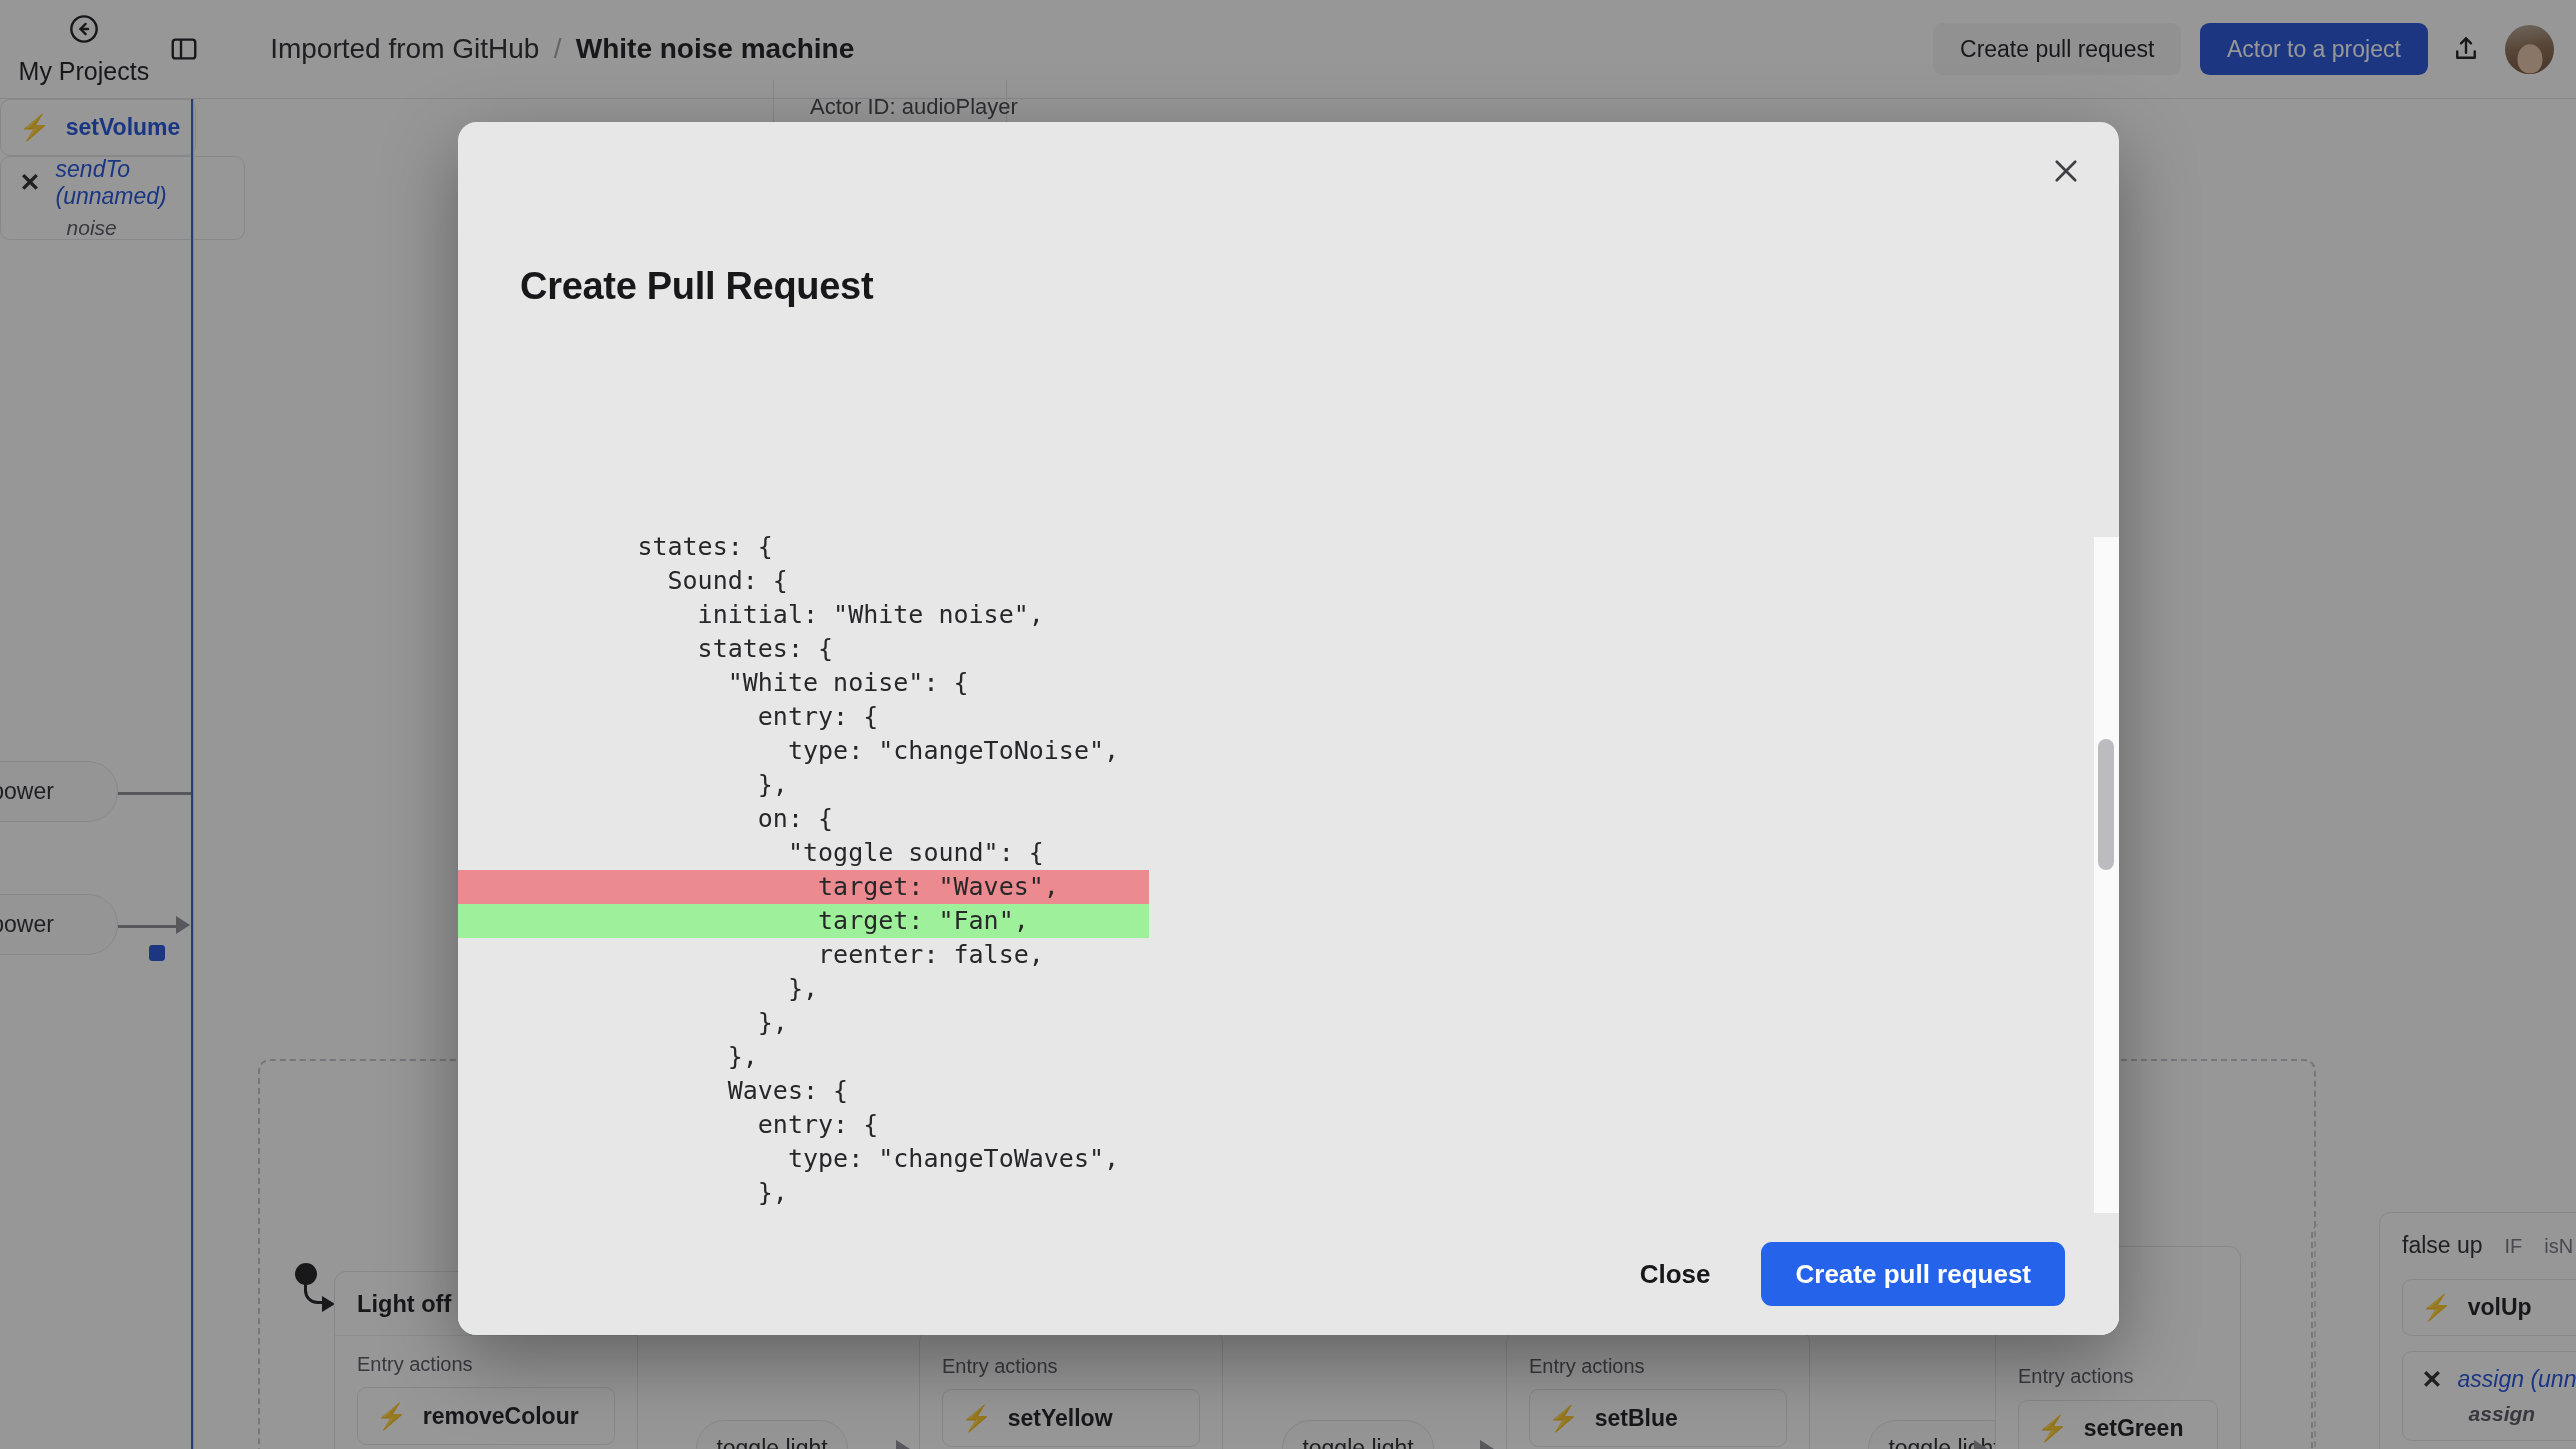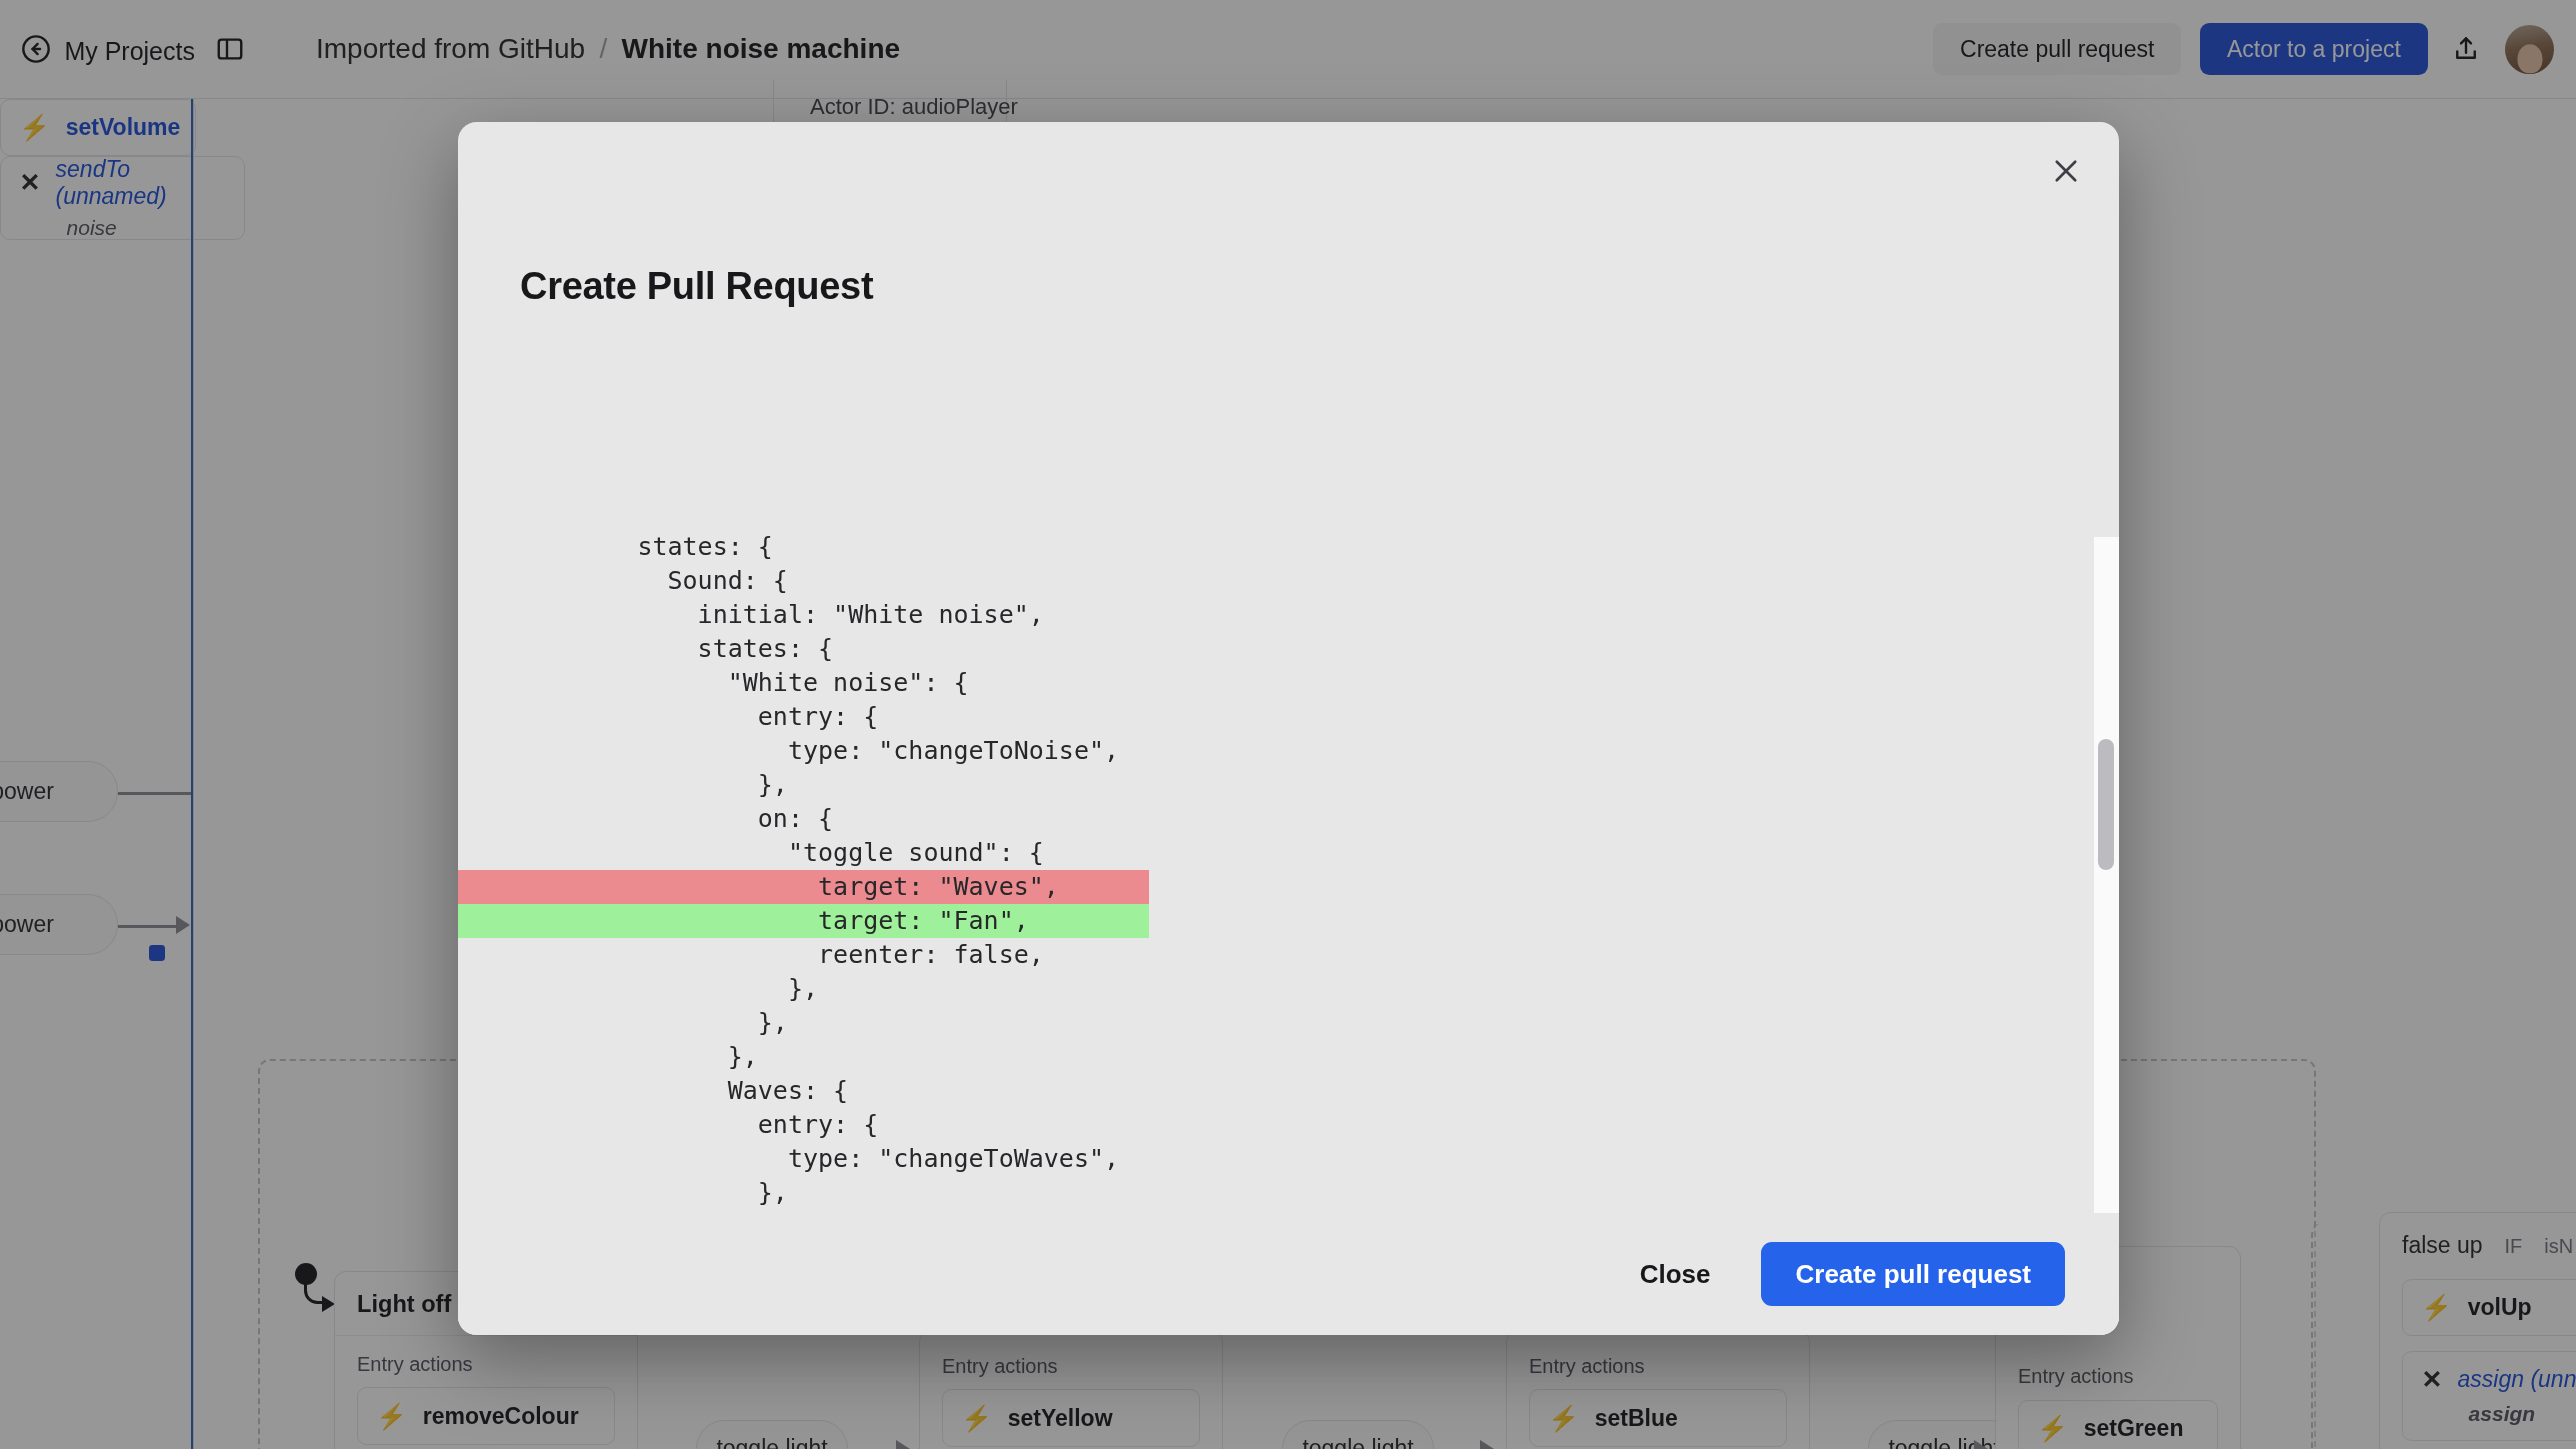--- a/index.html
+++ b/index.html
@@ -22,22 +22,22 @@
     background: #ffffff;
     border-bottom: 0.8px solid #e4e4e7;
     display: flex; align-items: center;
   }
   .tb-left { display: flex; align-items: center; gap: 15px; padding-left: 18.6px; }
   .icon-btn {
     display: flex; align-items: center; justify-content: center;
     width: 40px; height: 40px; border-radius: 7.6px; color: #18181b;
   }
   .my-projects {
-    display: flex; align-items: flex-end; gap: 11.8px;
-    font-size: 25px; color: #18181b; font-weight: 400;
+    display: flex; align-items: center; gap: 11.8px;
+    font-size: 25px; color: #18181b; font-weight: 400; flex-direction: column;
   }
   .breadcrumb {
     margin-left: 66px; display: flex; align-items: center; gap: 14.3px;
     font-size: 28px; color: #27272a;
   }
   .bc-sep { color: #a1a1aa; font-weight: 300; }
   .bc-current { font-weight: 600; color: #18181b; }
 
   .tb-right {
     margin-left: auto; display: flex; align-items: center;

